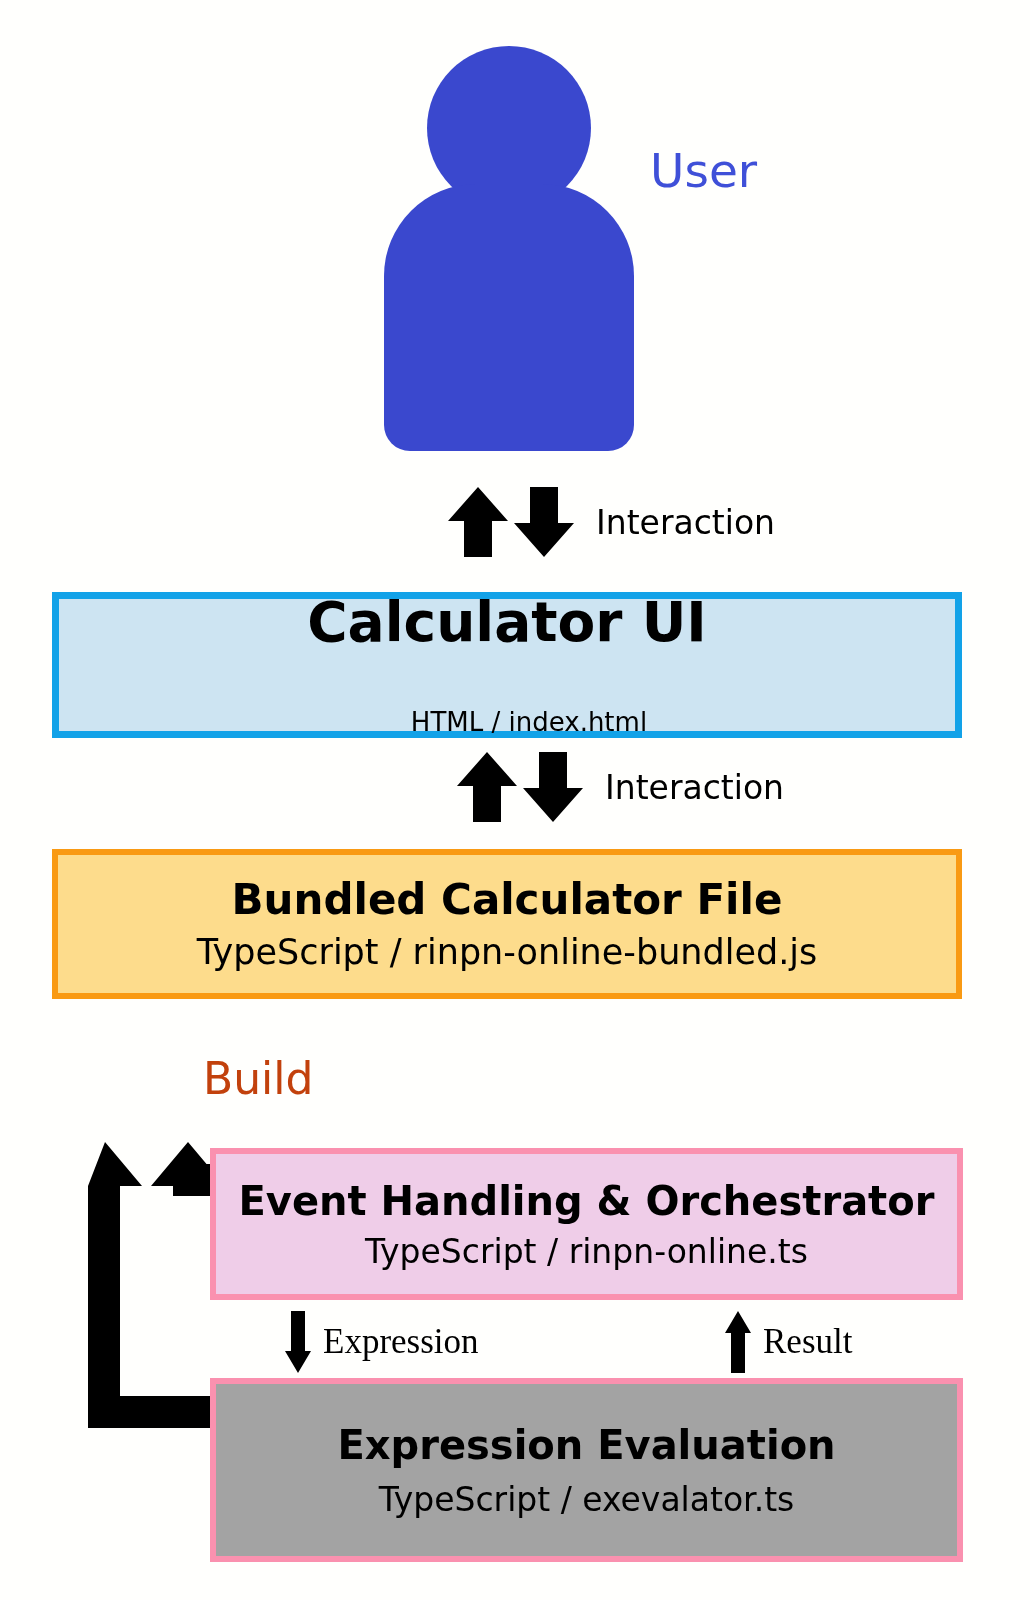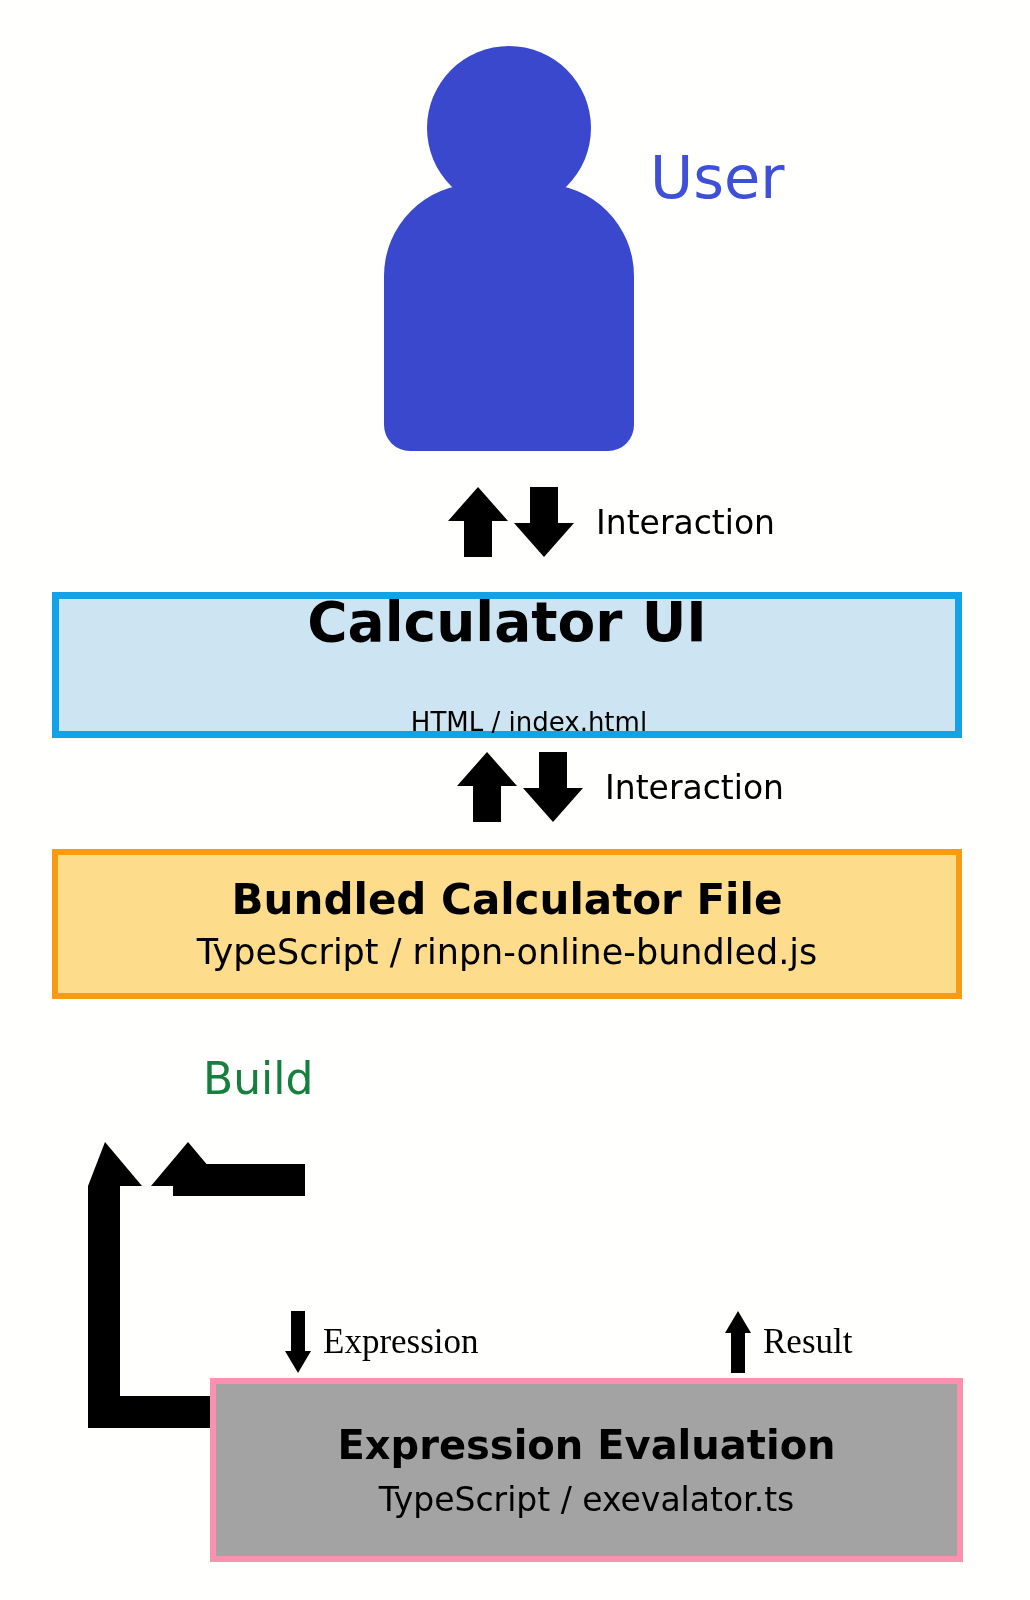--- a/index.html
+++ b/index.html
@@ -42,21 +42,21 @@
     top: 138px;
     width: 250px;
     height: 267px;
     background: var(--user-color, #3a48ce);
     border-radius: 92px 92px 26px 26px;
   }
   .actor-label {
     position: absolute;
     left: 650px;
     top: 143px;
-    font-size: 59px;
+    font-size: 47px;
     color: #3f50d8;
     letter-spacing: 0px;
     white-space: nowrap;
   }
 
   
   .box {
     position: absolute;
     box-sizing: border-box;
     display: flex;
@@ -143,21 +143,21 @@
     left: 70px;
     top: 1016px;
     width: 360px;
     height: 440px;
   }
   .build-label {
     position: absolute;
     left: 203px;
     top: 1053px;
     font-size: 44px;
-    color: #15803d;
+    color: #c2410c;
     white-space: nowrap;
   }
 
   
   .small-arrow-row {
     position: absolute;
     display: flex;
     align-items: center;
     font-family: Liberation Serif, serif;
   }
@@ -212,20 +212,24 @@
 
       <path d="M 18,170 L 18,412 L 140,412 L 140,380 L 50,380 L 50,170 L 72,170 L 35,126 Z" fill="#000000"></path>
 
       <path d="M 88,170 L 88,180 L 88,180 L 88,180 Z" fill="none"></path>
       <path d="M 88,170 L 88,158 L 88,158 Z" fill="none"></path>
       <path d="M 118,126 L 155,170 L 133,170 L 133,148 L 235,148 L 235,180 L 103,180 L 103,170 L 81,170 Z" fill="#000000"></path>
     </svg>
   </div>
   <div class="build-label">Build</div>
 
+  <div class="box box-orchestrator" style="background: rgb(239, 205, 232); border-color: rgb(250, 145, 175);">
+    <div class="box-title">Event Handling &amp; Orchestrator</div>
+    <div class="box-sub">TypeScript / rinpn-online.ts</div>
+  </div>
 
   <div class="small-arrow-row row-expression">
     <svg width="26" height="62" viewBox="0 0 26 62">
       <polygon points="6,0 20,0 20,40 26,40 13,62 0,40 6,40" fill="#000000"></polygon>
     </svg>
     <span class="small-label">Expression</span>
   </div>
 
   <div class="small-arrow-row row-result">
     <svg width="26" height="62" viewBox="0 0 26 62">

